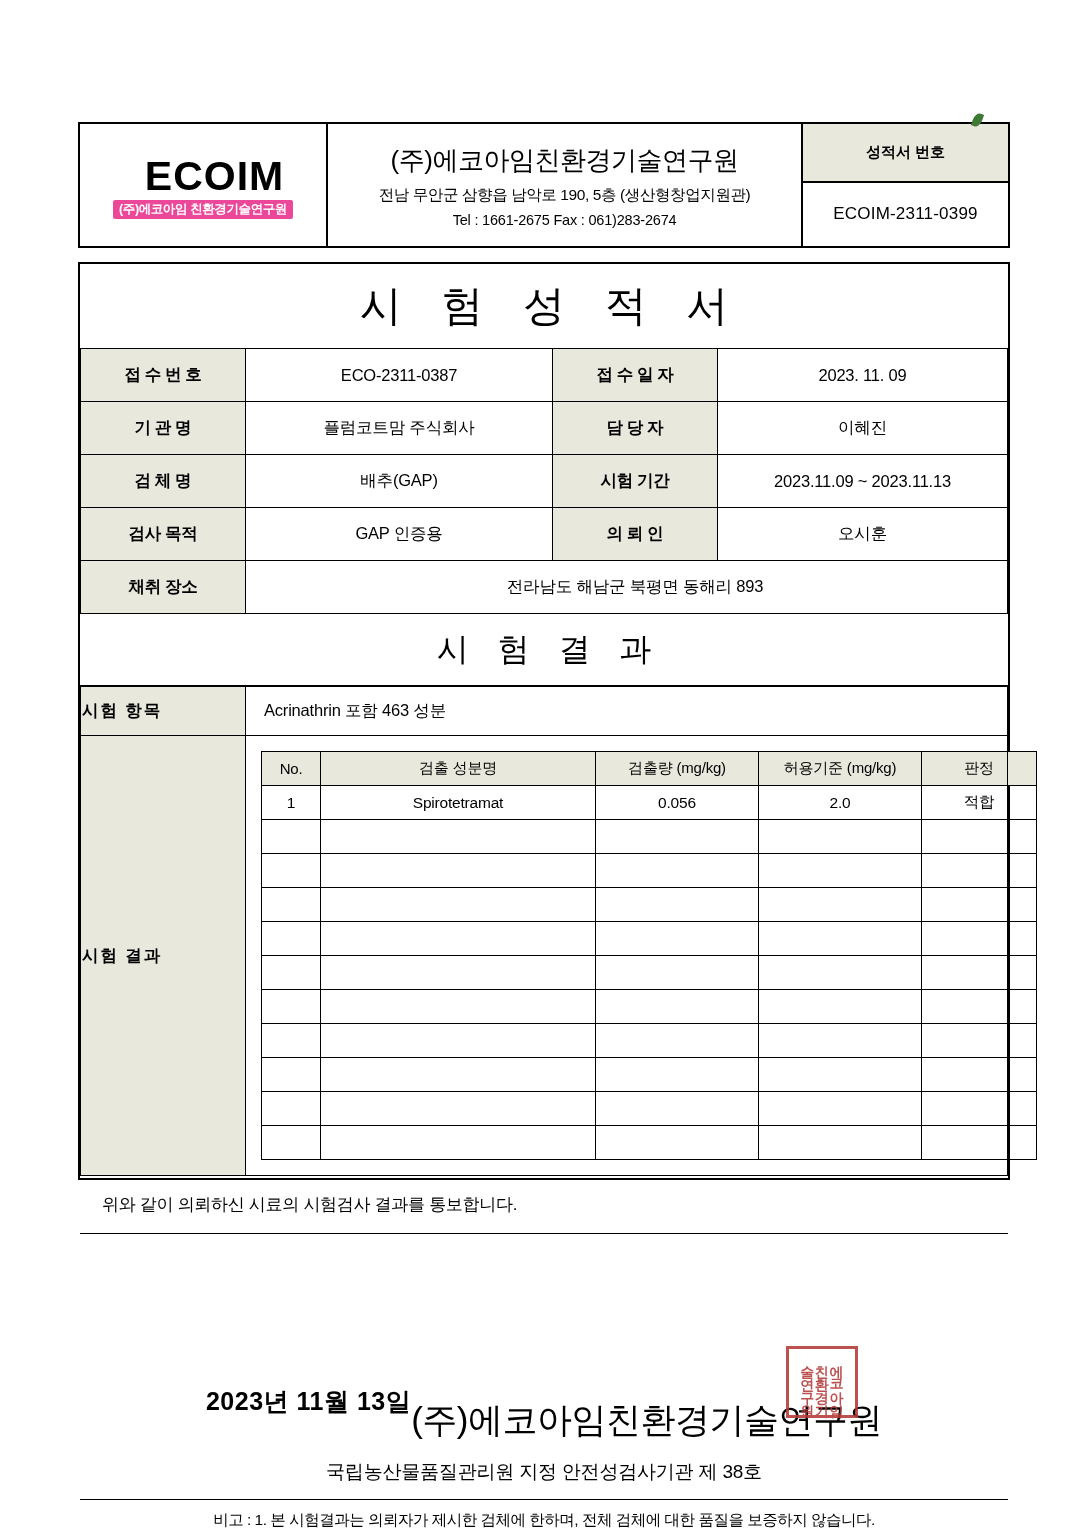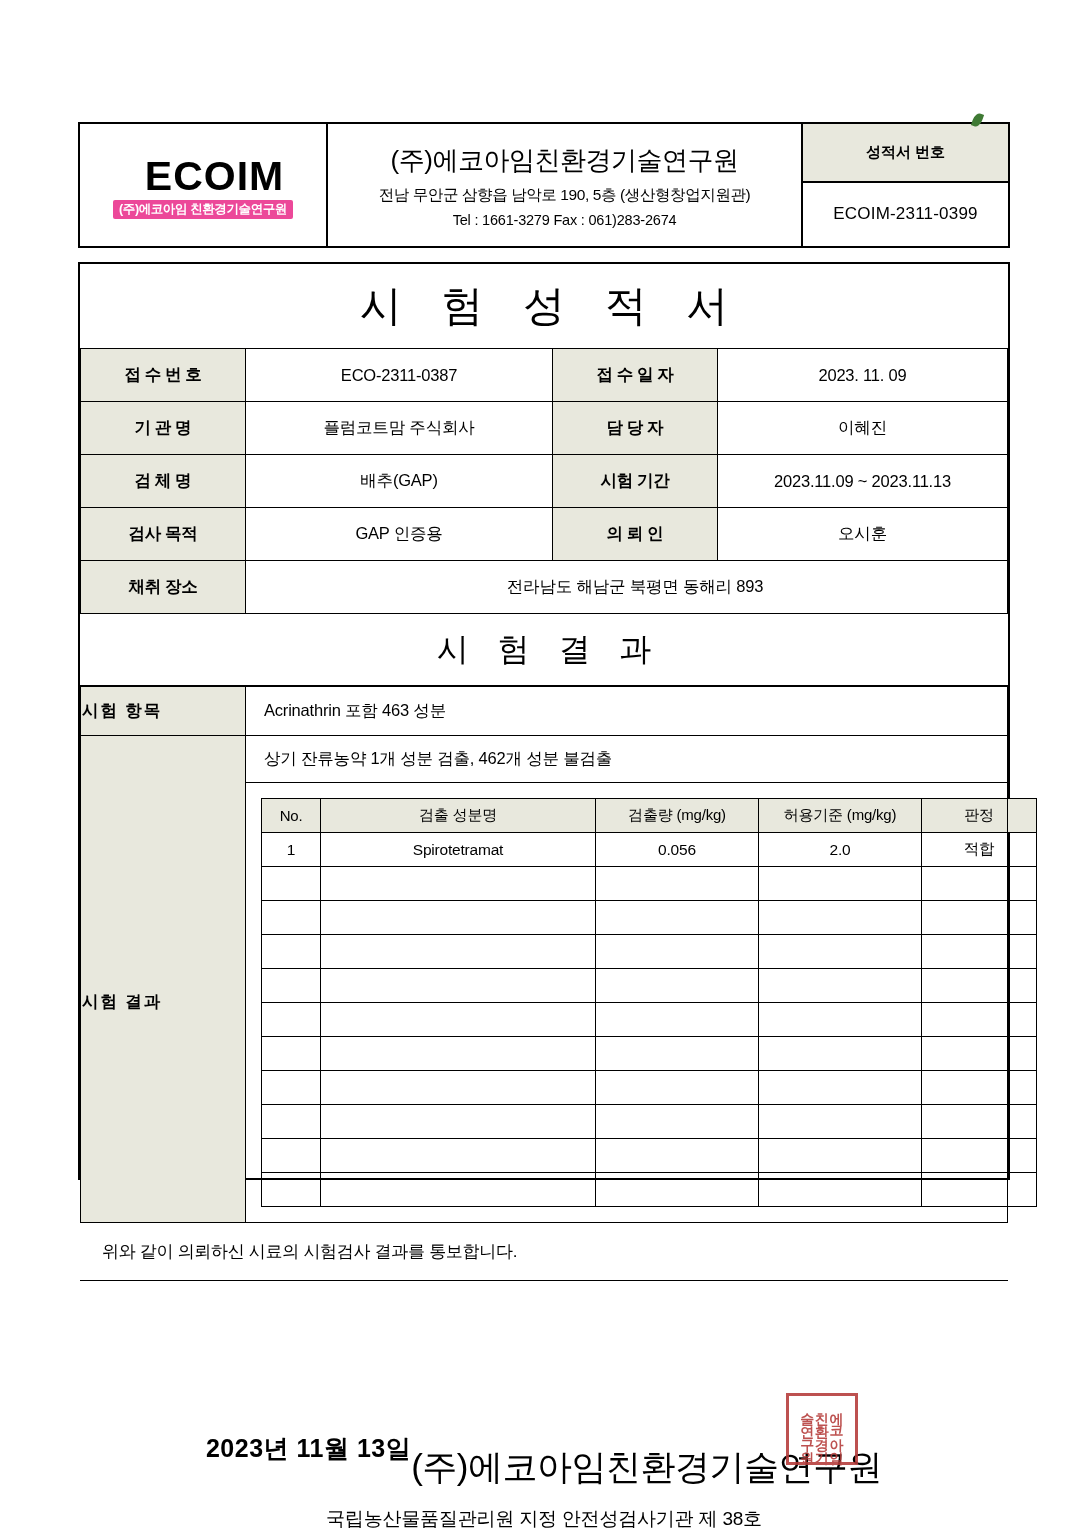--- a/index.html
+++ b/index.html
@@ -321,21 +321,21 @@
 
   <div class="header">
     <div class="header-logo">
       <div class="logo-word">ECOIM</div>
       <div class="logo-leaf"></div>
       <div class="logo-sub">(주)에코아임 친환경기술연구원</div>
     </div>
     <div class="header-center">
       <div class="hc-title">(주)에코아임친환경기술연구원</div>
       <div class="hc-addr">전남 무안군 삼향읍 남악로 190, 5층 (생산형창업지원관)</div>
-      <div class="hc-tel">Tel : 1661-3279  Fax : 061)283-2674</div>
+      <div class="hc-tel">Tel : 1661-2675  Fax : 061)283-2674</div>
     </div>
     <div class="header-right">
       <div class="hr-top">성적서 번호</div>
       <div class="hr-bot">ECOIM-2311-0399</div>
     </div>
   </div>
 
   <div class="wm">
     ECOIM&nbsp;ECOIM<br>ECOIM&nbsp;ECOIM<br>ECOIM&nbsp;ECOIM<br>ECOIM&nbsp;ECOIM<br>ECOIM&nbsp;ECOIM<br>ECOIM&nbsp;ECOIM<br>ECOIM&nbsp;ECOIM<br>ECOIM&nbsp;ECOIM<br>ECOIM&nbsp;ECOIM<br>ECOIM&nbsp;ECOIM
   </div>
@@ -377,24 +377,20 @@
     </tbody>
       </table>
 
     <div class="result-title">시 험  결 과</div>
 
     <table class="res">
       <tbody>
           <tr class="item-row">
         <td class="lbl col-lbl">시험 항목</td>
         <td class="cellpad">Acrinathrin 포함 463 성분</td>
-      </tr>
-      <tr class="summary-row">
-        <td class="lbl" style="border-bottom:0;border-top:0;"></td>
-        <td class="cellpad">상기 잔류농약 1개 성분 검출, 462개 성분 불검출</td>
       </tr>
       <tr>
         <td class="lbl" style="border-top:0;">시험 결과</td>
         <td class="det-wrap">
           <table class="det">
             <tbody>
                   <tr>
               <th class="w-no">No.</th>
               <th class="w-name">검출 성분명</th>
               <th class="w-amt">검출량 (mg/kg)</th>

